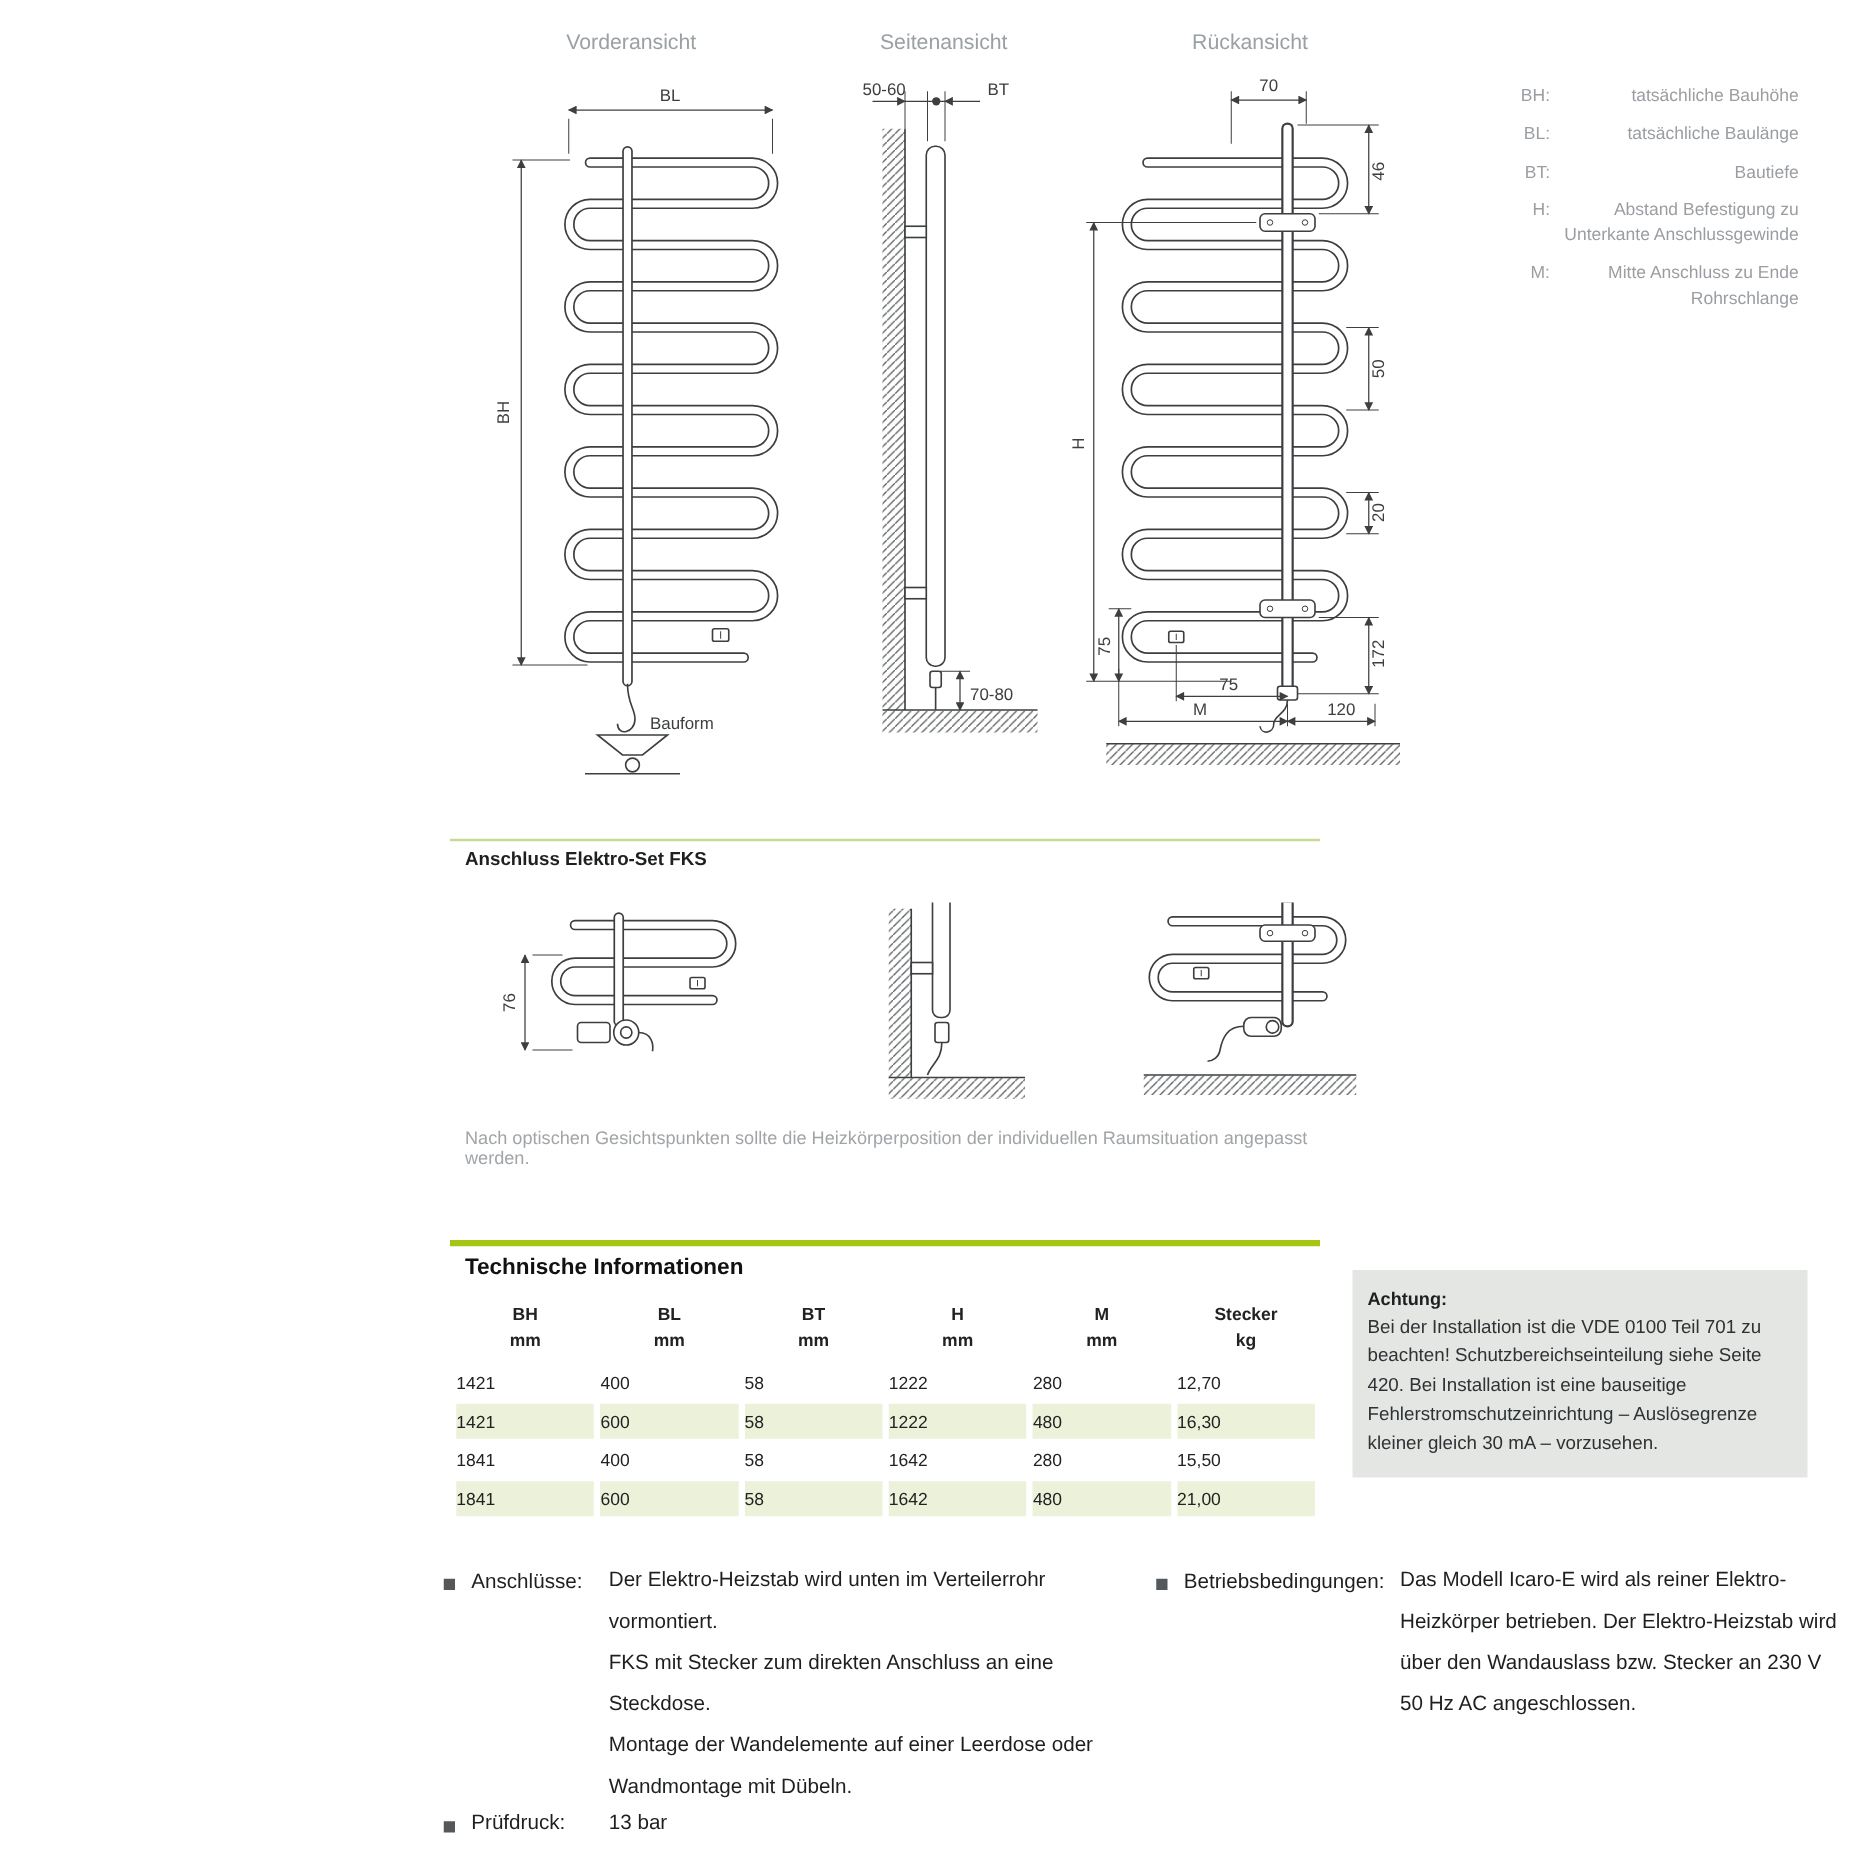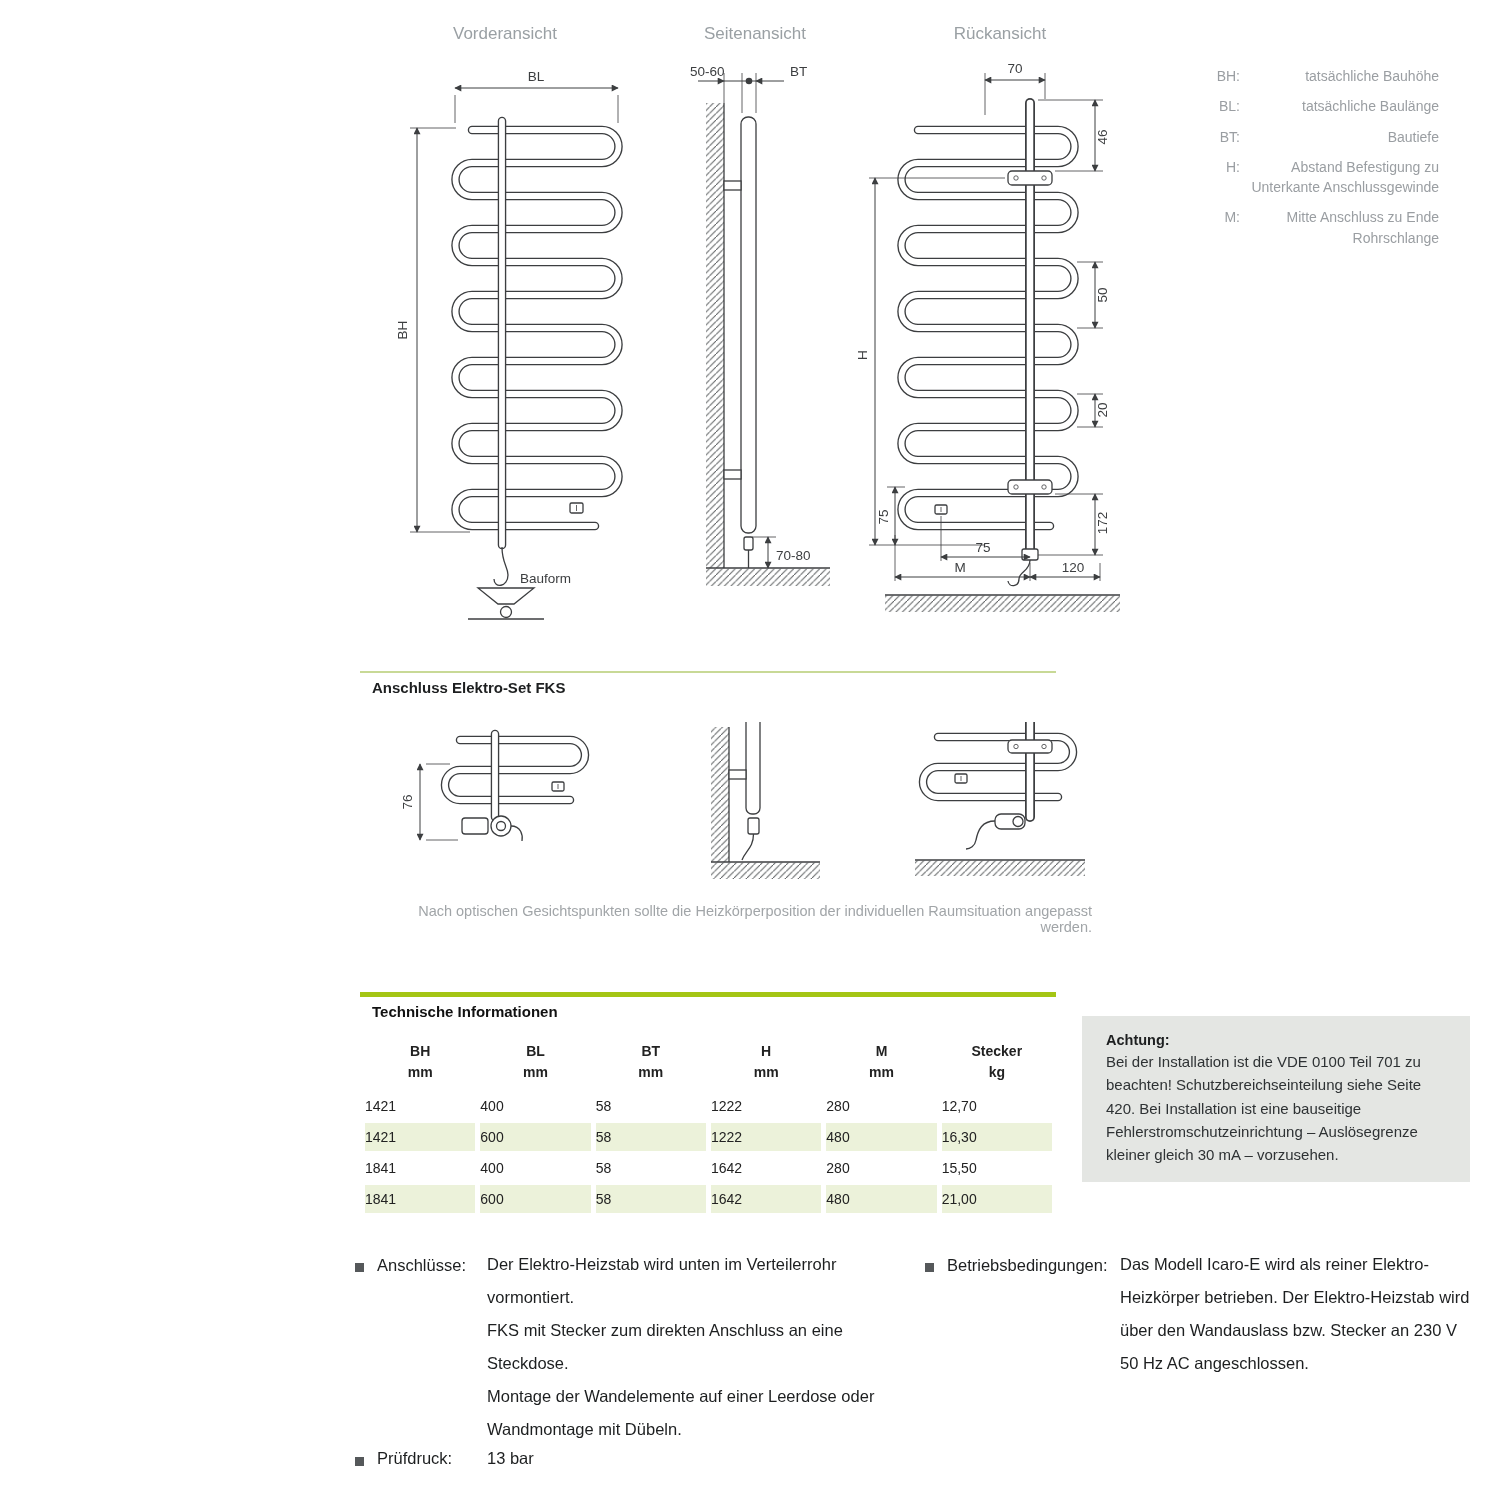--- a/index.html
+++ b/index.html
@@ -17,30 +17,30 @@
   .dim  { stroke:#3c3e40; stroke-width:1; fill:none; }
   .thin { stroke:#3c3e40; stroke-width:0.8; fill:none; }
   .shape{ fill:#ffffff; stroke:#3c3e40; stroke-width:1.3; }
 
   .legend { width:250px;text-align:right; }
   .legend-item { display:flex; gap:4px; margin-bottom:10px; font-size:14px; color:#9a9ea2; line-height:1.45; }
   .legend-abbr { width:30px; flex:none; }
   .legend-text { width:195px; }
 
   .fks-title { font-size:15px; font-weight:bold; color:#1d1f20; }
-  .note { font-size:14.5px; color:#a1a5a8;text-align:right; }
-
-  .tech-heading { font-size:15px; font-weight:bold; color:#111;text-align:center; }
+  .note { font-size:14.5px; color:#a1a5a8; }
+
+  .tech-heading { font-size:18px; font-weight:bold; color:#111;text-align:center; }
 
   .tech-table { border-collapse:separate; border-spacing:5px 3px; width:697px; font-size:14px; table-layout:fixed; color:#222; }
   .tech-table th { font-weight:bold; padding:4px 0 6px; text-align:center; line-height:1.5; }
   .tech-table td { padding:6px 0; }
   .tech-table tr.alt td { background:#ecf2da; }
 
-  .achtung-box { background:#e4e6e3; width:340px; padding:16px 24px; }
+  .achtung-box { background:#e4e6e3; width:340px; padding:16px 12px; }
   .achtung-title { font-weight:bold; font-size:14.5px; margin-bottom:2px; color:#1d1f20; }
   .achtung-body { font-size:15px; line-height:1.55; color:#2e3234; }
 
   .bullet { width:9px; height:9px; background:#55585a; }
   .f-label { font-size:16.5px; color:#1d1f20; }
   .f-text  { font-size:16.5px; line-height:33px; color:#1d1f20; }
 </style>
 </head>
 <body>
 

